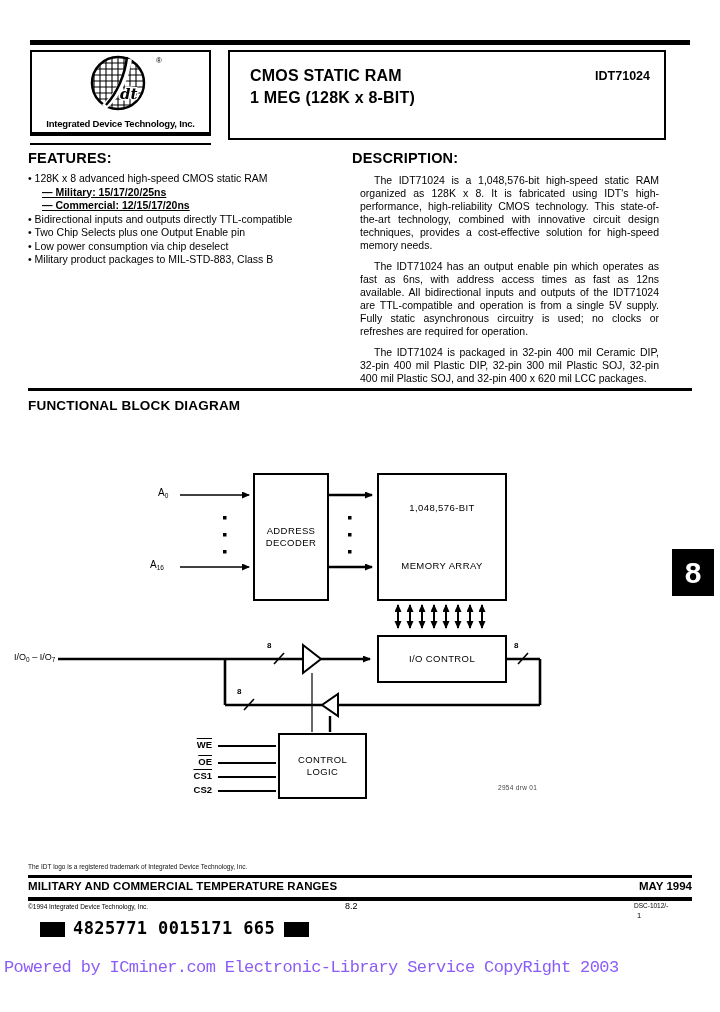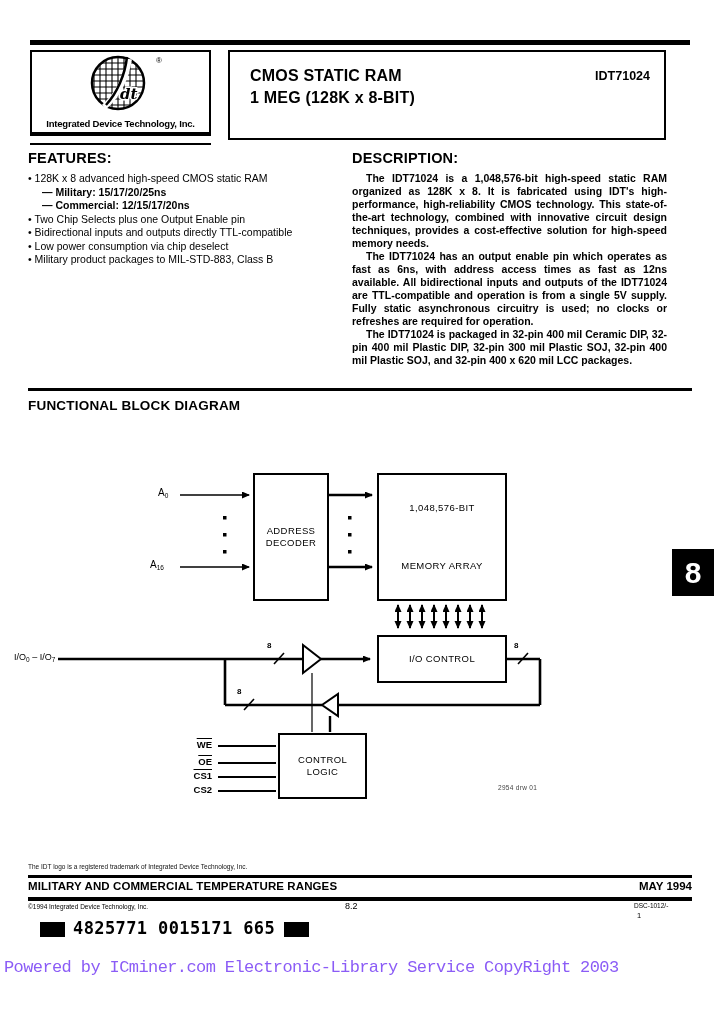--- a/index.html
+++ b/index.html
@@ -21,22 +21,22 @@
   .title-box{left:228px;top:50px;width:434px;height:86px;border:2px solid #000;}
   .title-l1{position:absolute;left:20px;top:15px;font-size:16px;font-weight:bold;letter-spacing:.2px;}
   .title-l2{position:absolute;left:20px;top:37px;font-size:16px;font-weight:bold;letter-spacing:.2px;}
   .part-no{position:absolute;right:14px;top:17px;font-size:12.5px;font-weight:bold;}
   
   .features{left:28px;top:150px;width:324px;}
   .description{left:352px;top:150px;width:315px;}
   .col-heading{font-size:14.5px;font-weight:bold;margin:0 0 6px 0;letter-spacing:.2px;}
   .feat-item{font-size:10.5px;line-height:13.5px;padding-left:12px;text-indent:-12px;}
   .feat-item::before{content:"•  ";}
-  .feat-sub{font-size:10.5px;line-height:13.5px;padding-left:14px;font-weight:bold;}
-  .desc-p{font-size:10.5px;line-height:13px;text-align:justify;text-indent:14px;margin:0;font-weight:bold;}
+  .feat-sub{font-size:10.5px;line-height:13.5px;padding-left:14px;font-weight:bold;text-decoration:underline;}
+  .desc-p{font-size:10.5px;line-height:13px;text-align:justify;text-indent:14px;margin:8px;}
   
   .mid-rule{left:28px;top:388px;width:664px;height:3px;}
   .fbd-heading{left:28px;top:398px;font-size:13.5px;font-weight:bold;letter-spacing:.2px;}
   
   .diagram{left:0;top:440px;width:720px;height:400px;}
   .dg-box{position:absolute;border:2.5px solid #000;background:#fff;
     display:flex;flex-direction:column;align-items:center;justify-content:center;
     font-size:9.5px;letter-spacing:.4px;text-align:center;line-height:12px;}
   .box-decoder{left:253px;top:33px;width:72px;height:124px;text-align:right;}
   .box-memory{left:377px;top:33px;width:126px;height:124px;gap:46px;}
@@ -127,22 +127,22 @@
     <div class="title-l1">CMOS STATIC RAM</div>
     <div class="title-l2">1 MEG (128K x 8-BIT)</div>
     <div class="part-no">IDT71024</div>
   </div>
 
   <div class="abs features">
     <div class="col-heading">FEATURES:</div>
     <div class="feat-item">128K x 8 advanced high-speed CMOS static RAM</div>
     <div class="feat-sub">— Military: 15/17/20/25ns</div>
     <div class="feat-sub">— Commercial: 12/15/17/20ns</div>
+    <div class="feat-item">Bidirectional inputs and outputs directly TTL-compatible</div>
     <div class="feat-item">Two Chip Selects plus one Output Enable pin</div>
-    <div class="feat-item">Bidirectional inputs and outputs directly TTL-compatible</div>
     <div class="feat-item">Low power consumption via chip deselect</div>
     <div class="feat-item">Military product packages to MIL-STD-883, Class B</div>
   </div>
 
   <div class="abs description">
     <div class="col-heading">DESCRIPTION:</div>
     <p class="desc-p">The IDT71024 is a 1,048,576-bit high-speed static RAM organized as 128K x 8. It is fabricated using IDT's high-performance, high-reliability CMOS technology. This state-of-the-art technology, combined with innovative circuit design techniques, provides a cost-effective solution for high-speed memory needs.</p>
     <p class="desc-p">The IDT71024 has an output enable pin which operates as fast as 6ns, with address access times as fast as 12ns available. All bidirectional inputs and outputs of the IDT71024 are TTL-compatible and operation is from a single 5V supply. Fully static asynchronous circuitry is used; no clocks or refreshes are required for operation.</p>
     <p class="desc-p">The IDT71024 is packaged in 32-pin 400 mil Ceramic DIP, 32-pin 400 mil Plastic DIP, 32-pin 300 mil Plastic SOJ, 32-pin 400 mil Plastic SOJ, and 32-pin 400 x 620 mil LCC packages.</p>
   </div>

